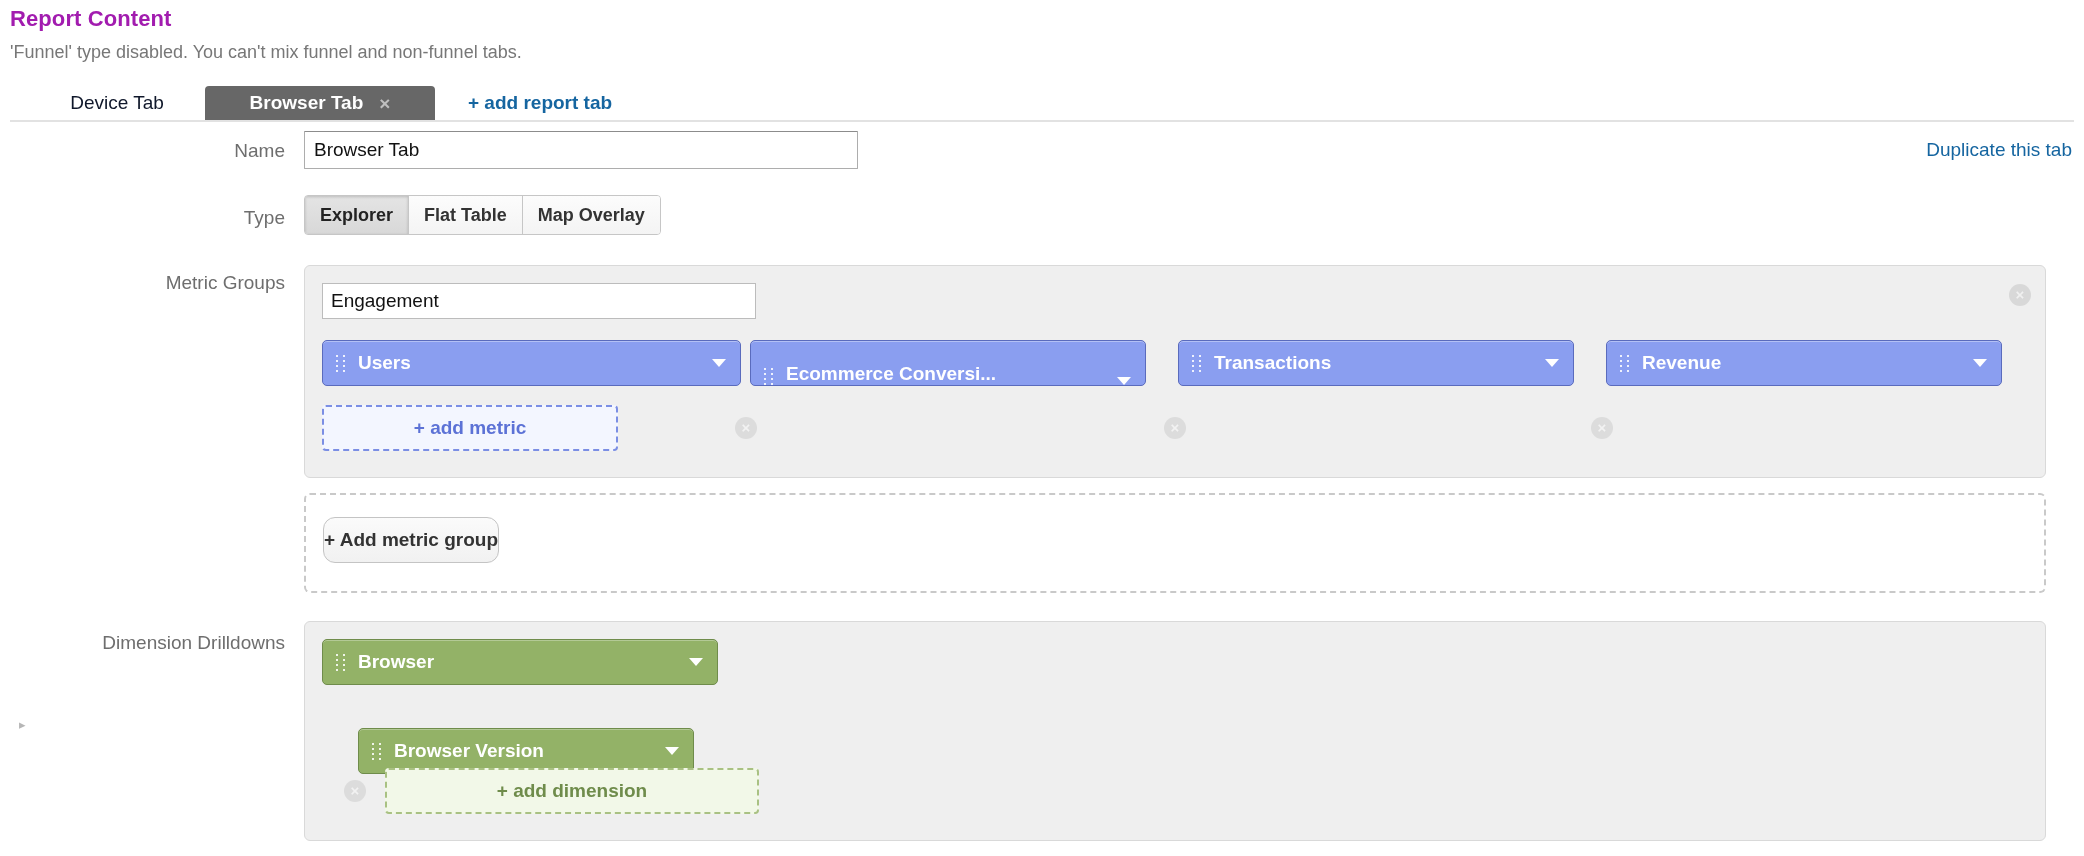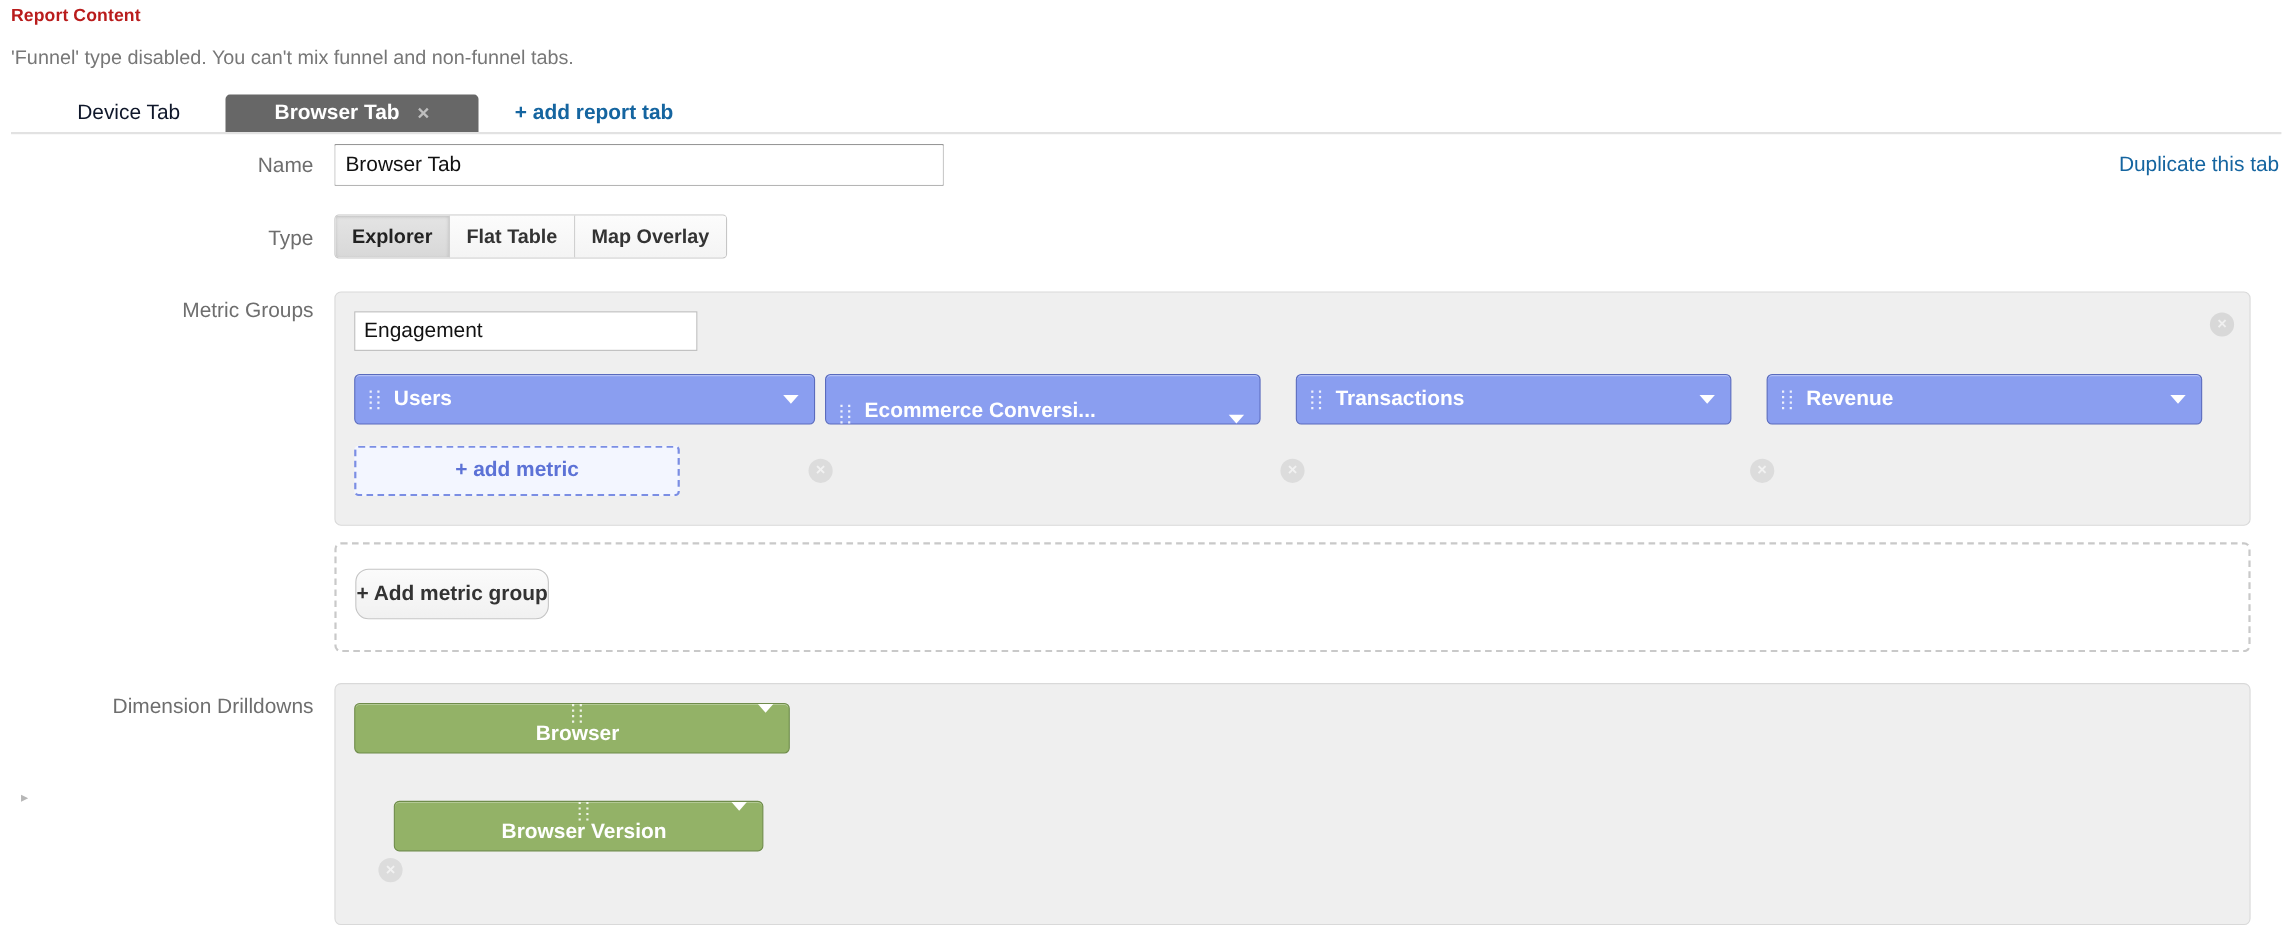--- a/index.html
+++ b/index.html
@@ -14,23 +14,23 @@
     width: 2084px;
     height: 856px;
     overflow: hidden;
     background: #fff;
   }
 
   
   .hdr-title {
     position: absolute;
     left: 10px; top: 6px;
-    font-size: 16px;
-    font-weight: bold;
-    color: #b91c1c;
+    font-size: 22px;
+    font-weight: bold;
+    color: #a21caf;
     letter-spacing: .1px;
   }
   .hdr-sub {
     position: absolute;
     left: 10px; top: 42px;
     font-size: 18px;
     color: #777;
   }
 
   
@@ -162,21 +162,21 @@
     font-size: 15px;
     font-weight: bold;
     line-height: 22px;
     text-align: center;
   }
   #mg-panel-remove { right: 14px; top: 18px; }
 
   .group-name-input {
     position: absolute;
     left: 17px; top: 17px;
-    width: 312px; height: 36px;
+    width: 434px; height: 36px;
     border: 1px solid #bcbcbc;
     background: #fff;
     font-family: "Liberation Sans", sans-serif;
     font-size: 19px;
     color: #111;
     padding: 0 8px;
   }
 
   
   .chip {
@@ -191,21 +191,20 @@
   }
   .chip.metric {
     background: #8a9ef0;
     border: 1px solid #5a6bbd;
     box-shadow: inset 0 1px 0 rgba(255,255,255,.35);
   }
   .chip.dimension {
     background: #93b267;
     border: 1px solid #6f8c4b;
     box-shadow: inset 0 1px 0 rgba(255,255,255,.30);
-    flex-direction: column;
   }
   .chip .grip {
     width: 16px; margin-left: 9px;
     display: flex; flex-direction: column;
     justify-content: center; align-items: center;
     gap: 3px;
   }
   .chip .grip i {
     display: block; width: 9px; height: 2px;
     border-left: 2px solid rgba(255,255,255,.85);
@@ -401,19 +400,20 @@
       <span class="grip">
           <i></i>
           <i></i>
           <i></i>
           <i></i>
         </span>
       <span class="chip-label">Browser Version</span>
       <span class="caret"></span>
     </div>
 
+    <div class="dashed-add dim" style="left:80px; top:146px; width:374px;">+ add dimension</div>
 
     <div class="chip-remove" style="left:39px; top:158px;">×</div>
   </div>
 
   <div class="dd-expander">▸</div>
 
 </div>
 
 </body></html>

